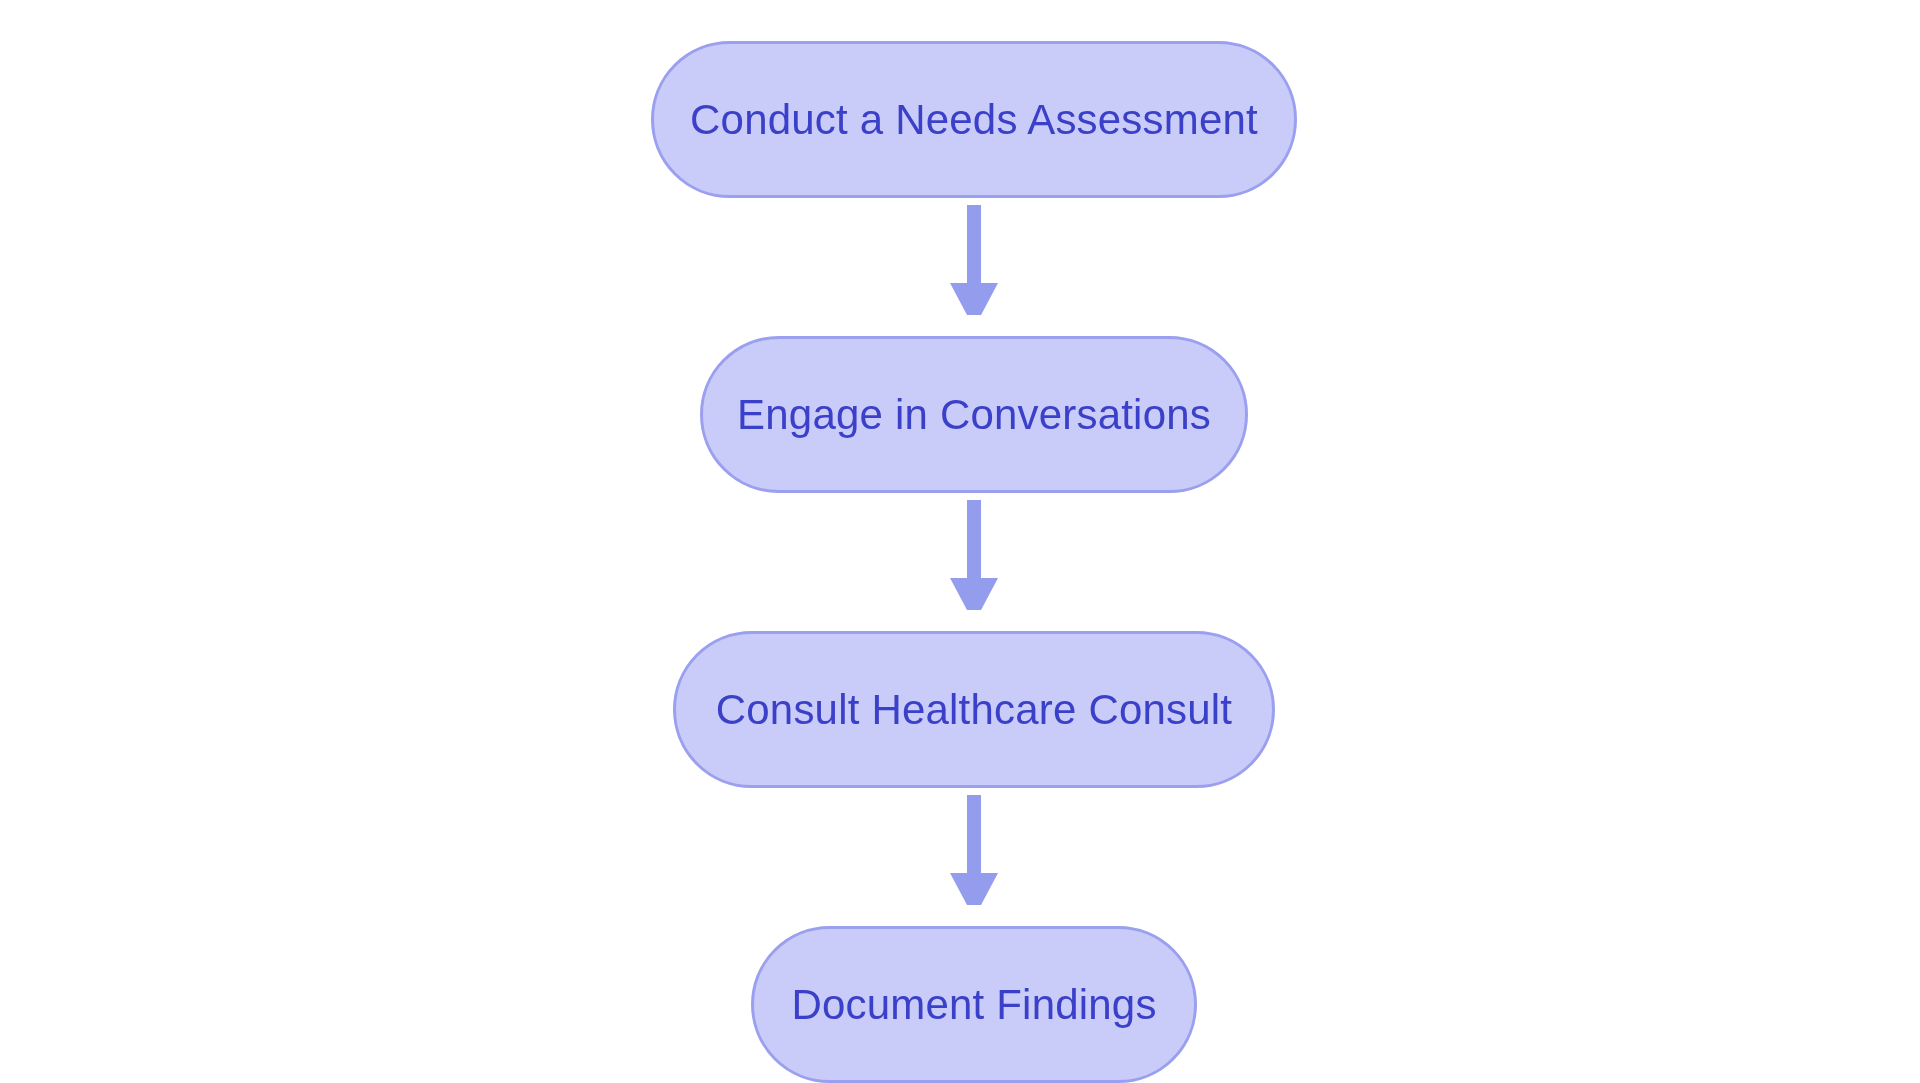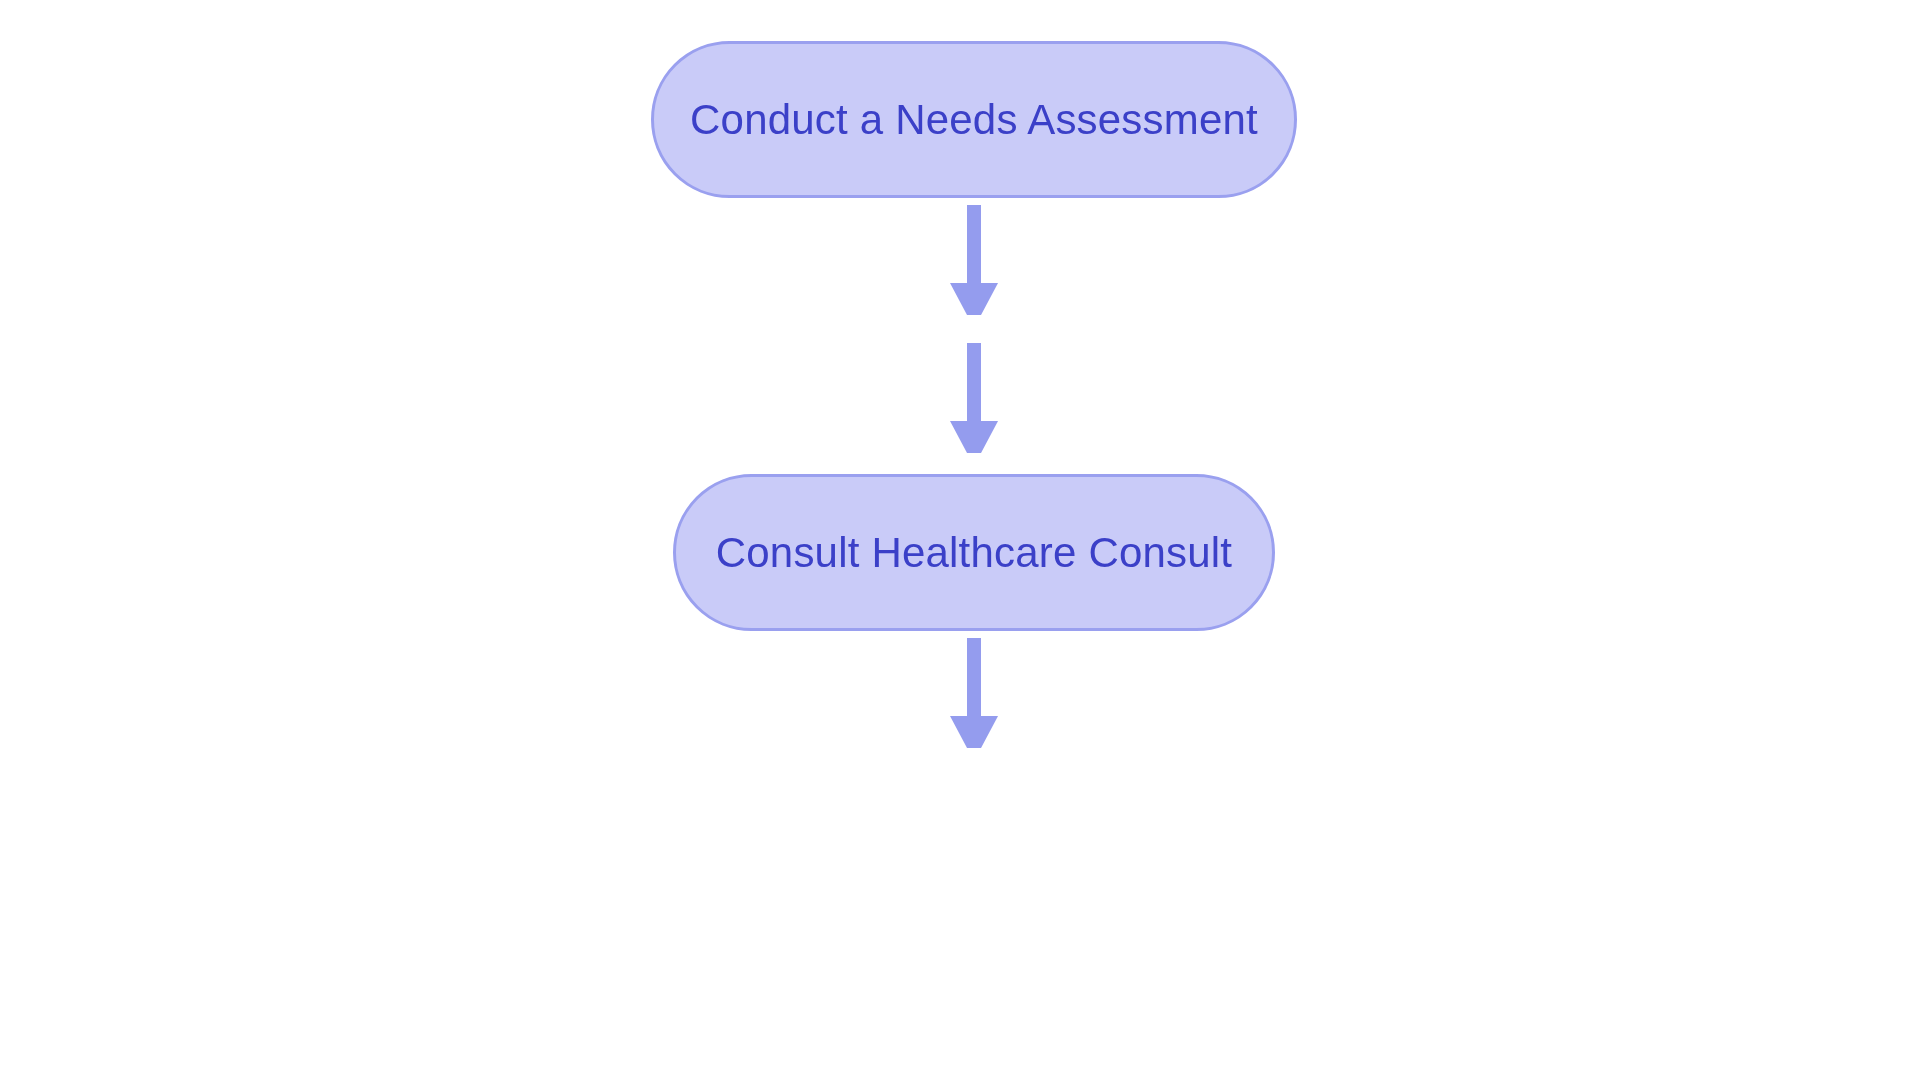--- a/index.html
+++ b/index.html
@@ -82,30 +82,36 @@
 
     <div class="node node-1">
       <span class="node-label">Conduct a Needs Assessment</span>
     </div>
 
     <div class="connector">
       <div class="line"></div>
       <div class="head"></div>
     </div>
 
+    <div class="node node-2">
+      <span class="node-label">Engage in Conversations</span>
+    </div>
 
     <div class="connector">
       <div class="line"></div>
       <div class="head"></div>
     </div>
 
     <div class="node node-3">
       <span class="node-label">Consult Healthcare Consult</span>
     </div>
 
     <div class="connector">
       <div class="line"></div>
       <div class="head"></div>
     </div>
 
+    <div class="node node-4">
+      <span class="node-label">Document Findings</span>
+    </div>
 
   </div>
 </div>
 
 </body></html>

